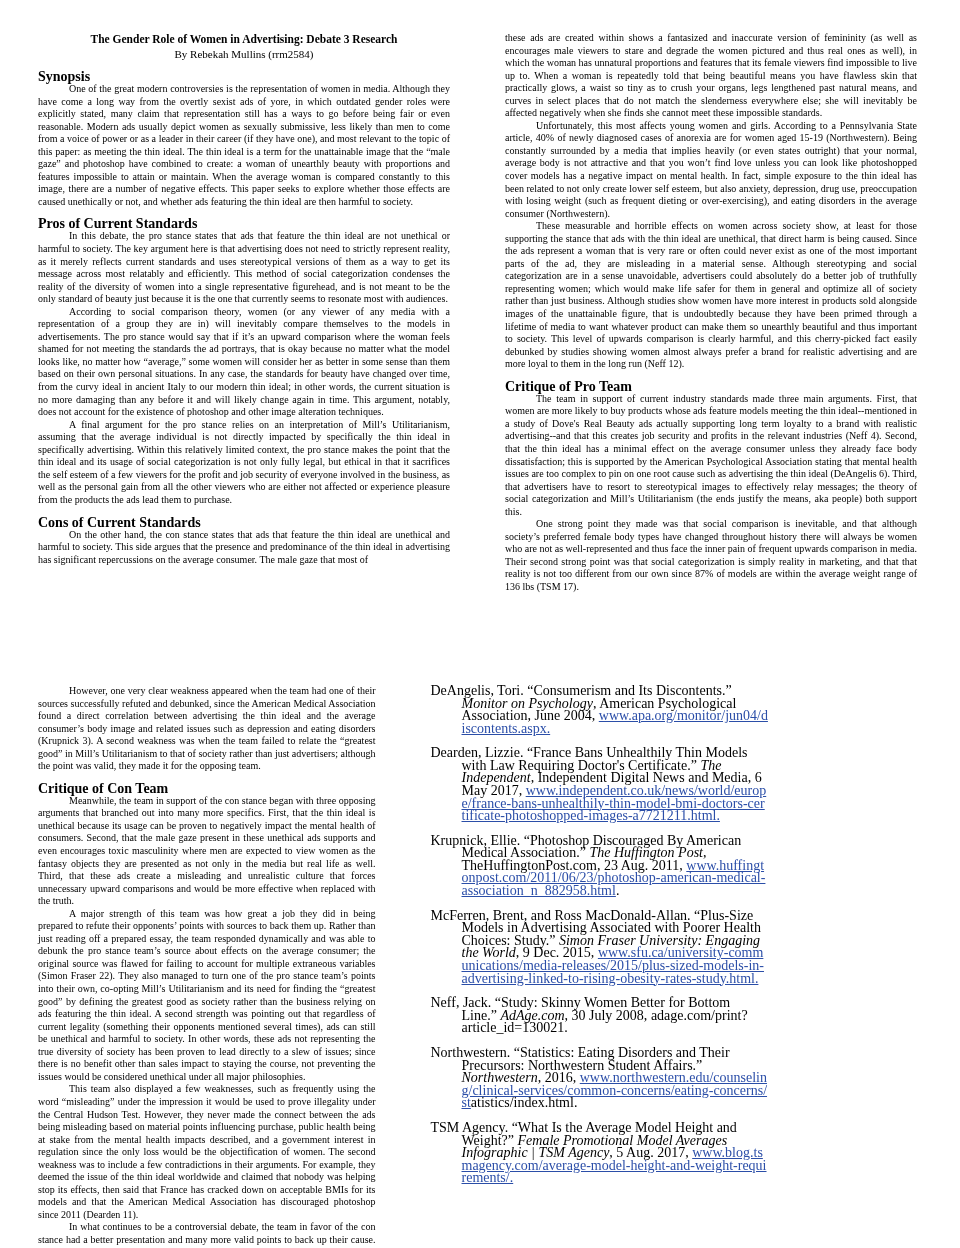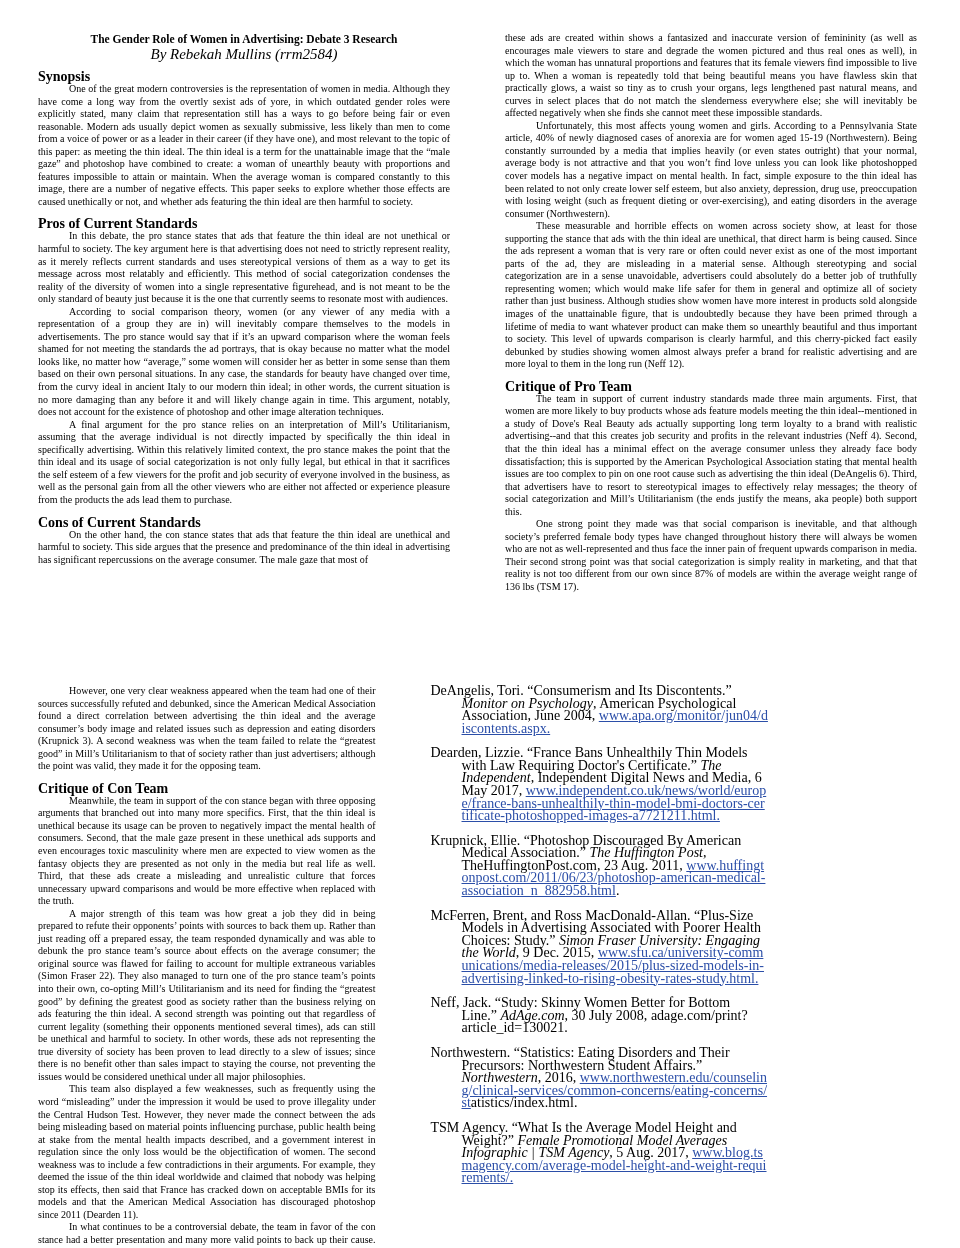--- a/index.html
+++ b/index.html
@@ -32,22 +32,21 @@
 
   .doc-title {
     text-align: center;
     font-weight: bold;
     font-size: 11.5px;
     line-height: 14px;
     margin: 32px 0 0 0;
   }
   .doc-byline {
     text-align: center;
-    font-style: italic;
-    font-size: 15px;
+    font-size: 11px;
     line-height: 14px;
     margin: 1px 0 0 0;
   }
   h2.heading {
     font-weight: bold;
     font-size: 14px;
     line-height: 13px;
     margin: 9px 0 0 0;
     padding: 0;
   }

